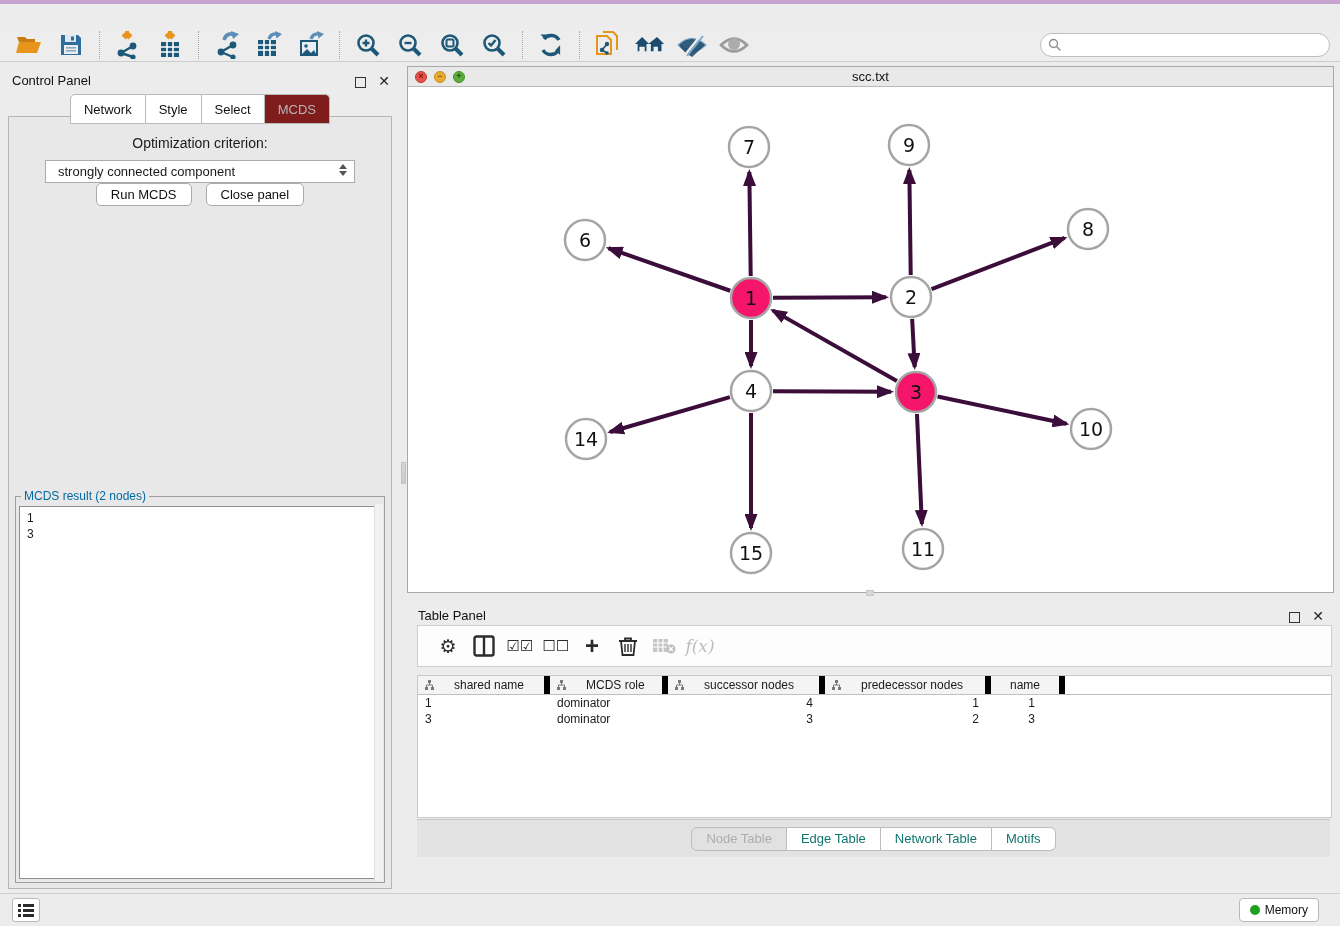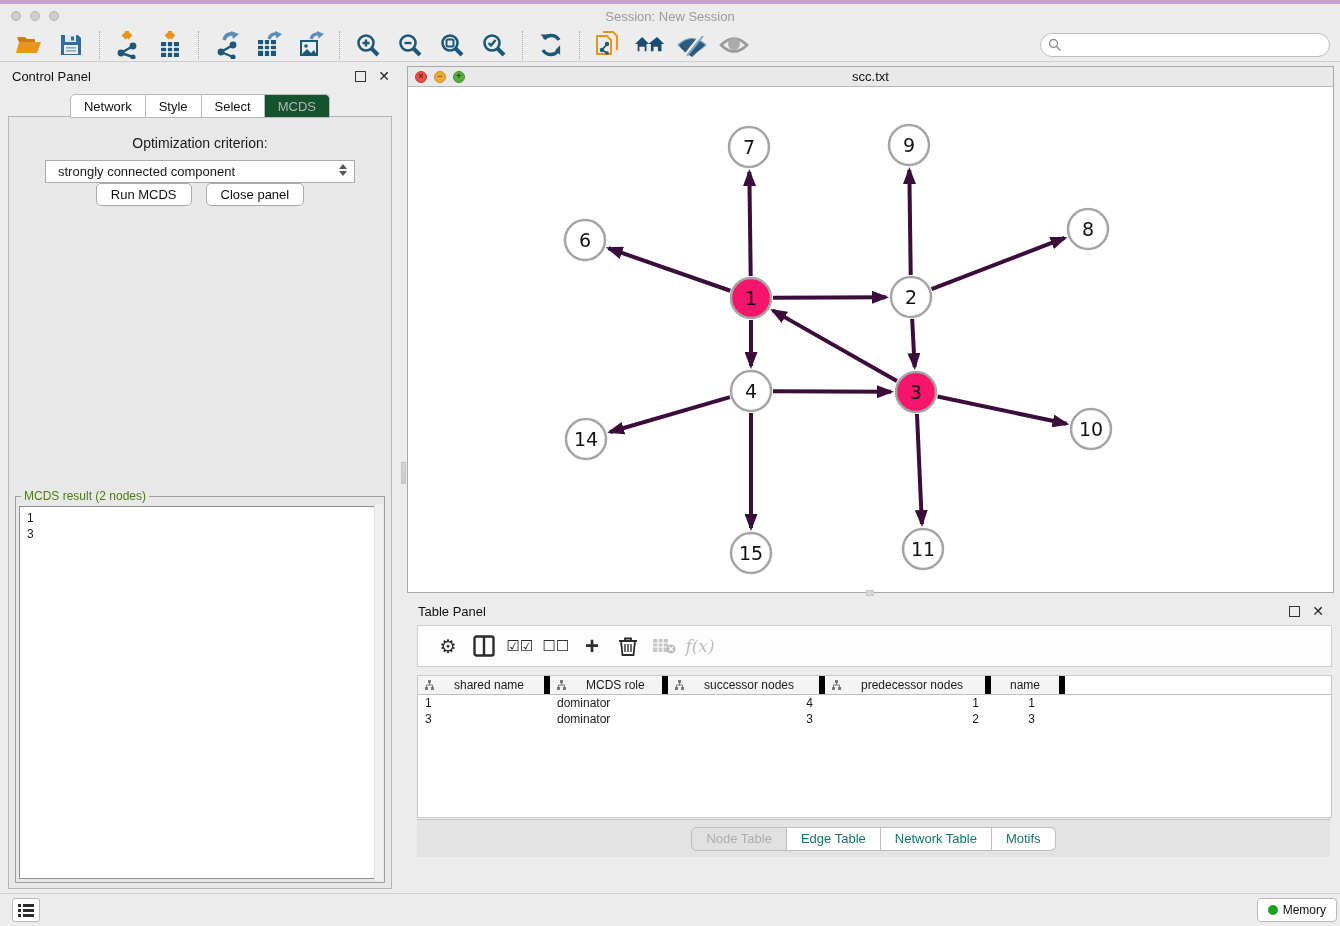--- a/index.html
+++ b/index.html
@@ -37,33 +37,33 @@
     width:290px; height:24px; border:1px solid #BDBDBD; border-radius:12px;
     background:#fff; padding-left:26px; font-size:12px; color:#444; outline:none;
   }
   .search-glass { position:absolute; left:8px; top:5px; }
 
   
   .main { position:absolute; top:62px; left:0; right:0; bottom:33px; }
 
   
   .control-panel { position:absolute; left:0; top:0; width:400px; bottom:0; }
-  .panel-header { display:flex; align-items:center; height:26px; padding:2px 10px 0 12px; font-size:13px; color:#111; }
+  .panel-header { display:flex; align-items:flex-end; height:26px; padding:2px 10px 0 12px; font-size:13px; color:#111; }
   .panel-header .spacer { flex:1; }
   .float-icon { width:11px; height:11px; border:1.5px solid #333; margin-right:12px; }
   .close-x { font-size:14px; font-weight:bold; color:#222; line-height:1; }
   .tabbar { display:flex; justify-content:center; margin-top:6px; position:relative; z-index:2; }
   .tab {
-    height:24px; padding:0 13px; display:flex; align-items:center;
+    height:30px; padding:0 13px; display:flex; align-items:center;
     background:#fff; border:1px solid #B9B9B9; border-left:none;
     font-size:13px; color:#111;
   }
   .tab:first-child { border-left:1px solid #B9B9B9; border-radius:5px 0 0 0; }
   .tab:last-child { border-radius:0 5px 0 0; }
-  .tab.active { background:#14532d; color:#B5B5B5; }
+  .tab.active { background:#7f1d1d; color:#B5B5B5; }
   .cp-body {
     position:absolute; left:8px; right:8px; top:54px; bottom:4px;
     background:#E8E8E8; border:1px solid #B5B5B5;
   }
   .opt-label { text-align:center; font-size:14px; margin-top:18px; }
   .dropdown {
     position:relative; margin:9px auto 0; width:310px; height:23px;
     background:#fff; border:1px solid #ABABAB; border-radius:0;
     display:flex; align-items:center; padding-left:12px; font-size:13px;
   }
@@ -73,21 +73,21 @@
   .btn-row { display:flex; justify-content:center; gap:14px; }
   .cp-btn {
     min-width:95px; height:23px; background:#fff; border:1px solid #ABABAB;
     border-radius:5px; font-size:13px; padding:0 14px;
     font-family:inherit; color:#111;
   }
   .result-fieldset {
     position:absolute; left:6px; right:6px; top:372px; bottom:5px;
     border:1px solid #9E9E9E; background:#E8E8E8; padding:3px;
   }
-  .result-fieldset legend { font-size:12px; color:#4d7c0f; padding:0 3px; margin-left:2px; }
+  .result-fieldset legend { font-size:12px; color:#0369a1; padding:0 3px; margin-left:2px; }
   .result-box {
     position:relative; width:100%; height:100%;
     background:#fff; border:1px solid #8E8E8E;
     font-size:12px; padding:3px 14px 3px 7px; white-space:pre; line-height:16px;
   }
   .result-scrollbar {
     position:absolute; top:1px; bottom:1px; right:1px; width:9px;
     background:#F1F1F1; border-left:1px solid #E0E0E0;
   }
 
@@ -161,42 +161,36 @@
     position:absolute; left:0; right:0; bottom:0; height:33px;
     background:#ECECEC; border-top:1px solid #CFCFCF;
     display:flex; align-items:center;
   }
   .list-btn {
     width:28px; height:24px; margin-left:12px;
     background:#fff; border:1px solid #B9B9B9; border-radius:3px;
     display:flex; align-items:center; justify-content:center;
   }
   .memory-btn {
-    margin-left:auto; margin-right:3px; height:24px;
+    margin-left:auto; margin-right:21px; height:24px;
     background:#fff; border:1px solid #B9B9B9; border-radius:4px;
     display:flex; align-items:center; gap:5px; padding:8px 10px; font-size:12px; color:#111;
     font-family:inherit;
   }
   .mem-dot { width:10px; height:10px; border-radius:50%; background:#1EA21E; }
 
   svg.ic { display:block; }
 </style>
 </head>
 <body>
 
 <div class="window">
 
   <div class="wallpaper"></div>
 
-  <div class="titlebar">
-    <div class="tl-dot"></div>
-    <div class="tl-dot"></div>
-    <div class="tl-dot"></div>
-    <div class="win-title">Session: New Session</div>
-  </div>
 
   <div class="toolbar">
     <div class="tb-icon">
       <svg class="ic" width="28" height="24" viewBox="0 0 28 24">
           <path d="M2 4 h8 l2 2 h8 v3 H4 z" fill="#C97D14"></path>
           <path d="M4 9 h22 l-4 11 H1 z" fill="#E8951D"></path>
         </svg>
     </div>
     <div class="tb-icon">
       <svg class="ic" width="24" height="24" viewBox="0 0 24 24">

